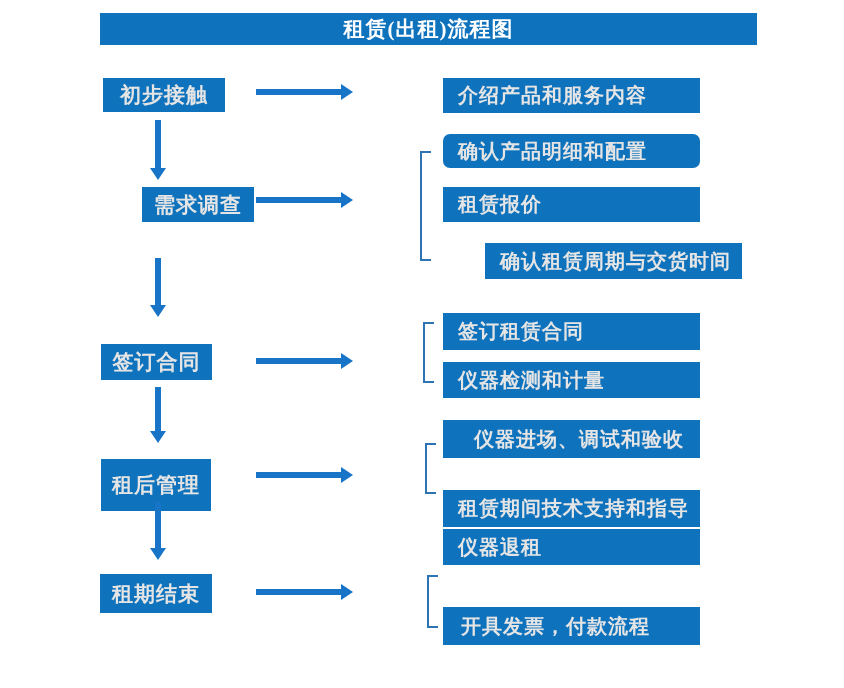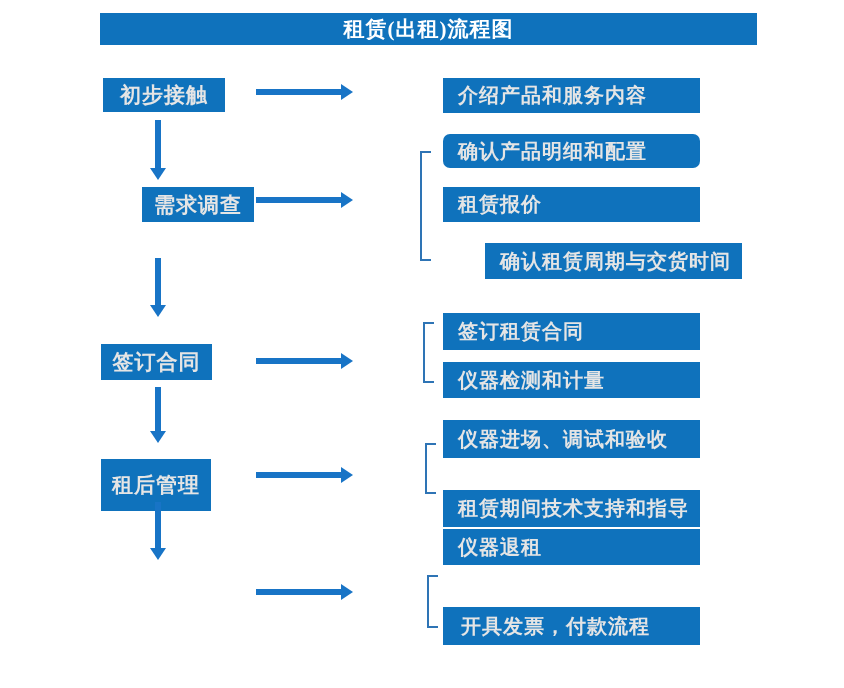--- a/index.html
+++ b/index.html
@@ -133,38 +133,41 @@
   </div>
 
   <div>
     <div class="v-shaft" style="left:155px; top:387px; height:44px;"></div>
     <div class="v-head" style="left:150px; top:431px;"></div>
   </div>
 
   <div class="box stage-box" style="left:101px; top:459px; width:110px; height:52px;">
     <span>租后管理</span>
   </div>
-  <div class="box output-box" style="top:420px; height:38px;">
+  <div class="box output-box" style="top:420px; height:38px;justify-content:center;">
     <span>仪器进场、调试和验收</span>
   </div>
   <div class="box output-box" style="top:490px; height:37px;">
     <span>租赁期间技术支持和指导</span>
   </div>
   <div class="bracket" style="left:425px; top:443px; height:51px;"></div>
 
   <div>
     <div class="h-shaft" style="left:256px; top:472px; width:86px;"></div>
     <div class="h-head" style="left:341px; top:467px;"></div>
   </div>
 
   <div>
     <div class="v-shaft" style="left:155px; top:502px; height:46px;"></div>
     <div class="v-head" style="left:150px; top:548px;"></div>
   </div>
 
+  <div class="box stage-box" style="left:100px; top:574px; width:112px; height:39px;">
+    <span>租期结束</span>
+  </div>
   <div class="box output-box" style="top:529px; height:36px;">
     <span>仪器退租</span>
   </div>
   <div class="box output-box" style="top:607px; height:38px;padding-left:18px;">
     <span>开具发票，付款流程</span>
   </div>
   <div class="bracket" style="left:427px; top:575px; height:53px;"></div>
 
   <div>
     <div class="h-shaft" style="left:256px; top:589px; width:86px;"></div>

